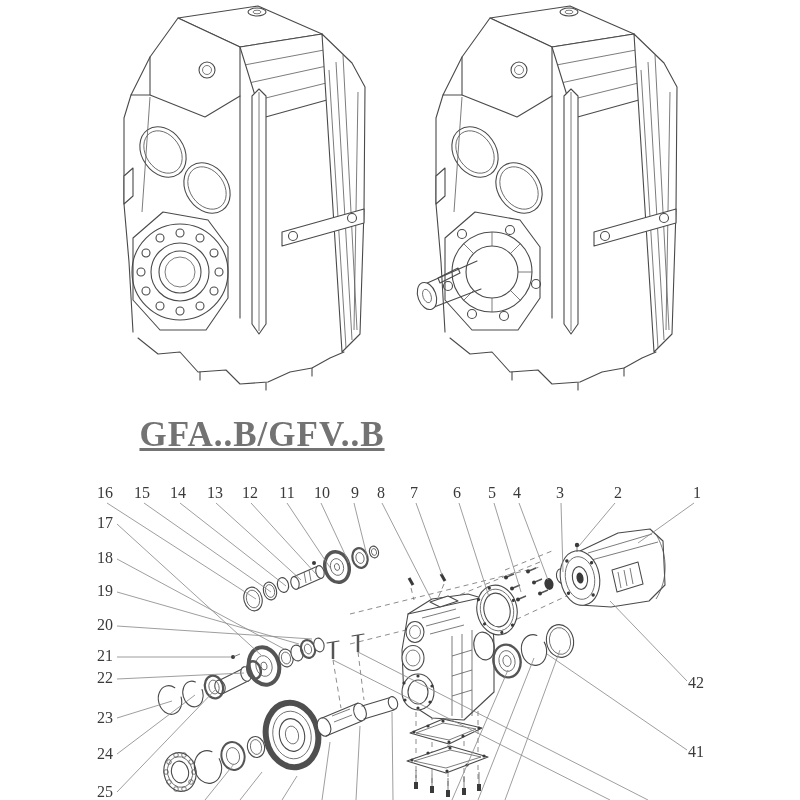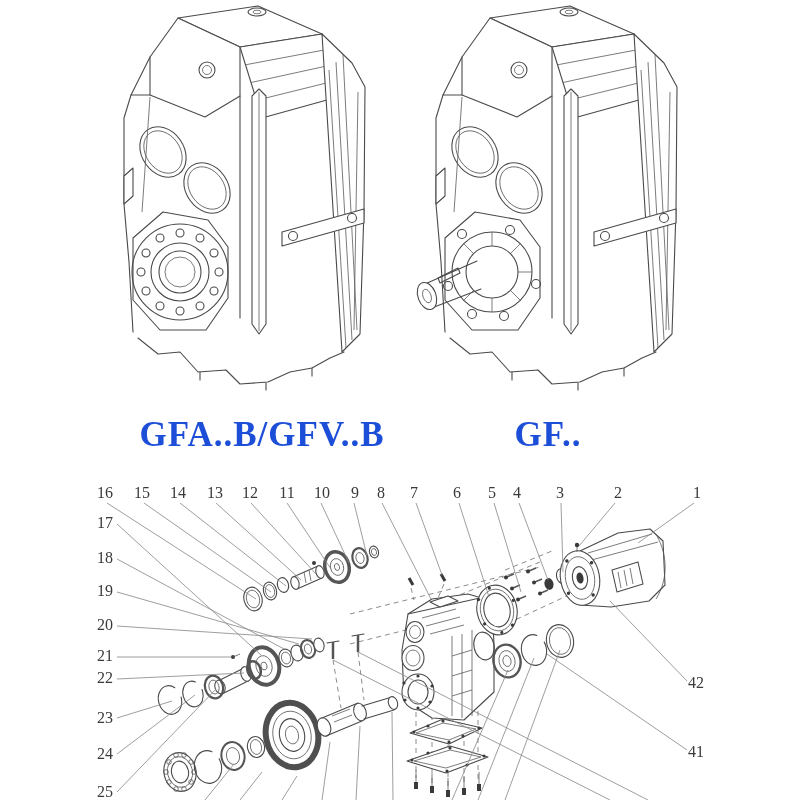--- a/index.html
+++ b/index.html
@@ -1,19 +1,19 @@
 <!DOCTYPE html>
 <html><head>
 <meta charset="utf-8">
 <style>
   html,body{margin:0;padding:0;background:#ffffff;}
   .stage{position:relative;width:800px;height:800px;background:#ffffff;overflow:hidden;
          font-family:"Liberation Serif", serif;}
   .caption{position:absolute;transform:translateX(-50%);font-weight:bold;
-           font-size:35px;letter-spacing:1px;color:#1d4ed8;white-space:nowrap;}
+           font-size:35px;letter-spacing:1px;color:#737373;white-space:nowrap;text-decoration:underline;}
   #caption-left{left:262px;top:415px;}
   #caption-right{left:548px;top:415px;}
   svg{position:absolute;left:0;top:0;}
   .ln{stroke:#4a4a4a;stroke-width:1.1;fill:none;stroke-linejoin:round;stroke-linecap:round;}
   .lnw{stroke:#4a4a4a;stroke-width:1.1;fill:#ffffff;stroke-linejoin:round;}
   .fine{stroke:#5a5a5a;stroke-width:0.8;fill:none;}
   .thick{stroke:#555555;fill:none;}
   .dark{fill:#3a3a3a;stroke:none;}
   .dash{stroke:#6f6f6f;stroke-width:0.8;fill:none;stroke-dasharray:5 4;}
   .leader{stroke:#8c8c8c;stroke-width:0.85;fill:none;}
@@ -539,14 +539,13 @@
           <text x="105" y="797" class="callout-num">25</text>
           <line x1="687" y1="681" x2="610" y2="601" class="leader"></line>
           <text x="696" y="688" class="callout-num">42</text>
           <line x1="687" y1="750" x2="547" y2="654" class="leader"></line>
           <text x="696" y="757" class="callout-num">41</text>
         </g>
     </g>
   </svg>
 
   <div class="caption" id="caption-left">GFA..B/GFV..B</div>
-  <div class="caption" id="caption-right">GF..</div>
 </div>
 
 </body></html>

